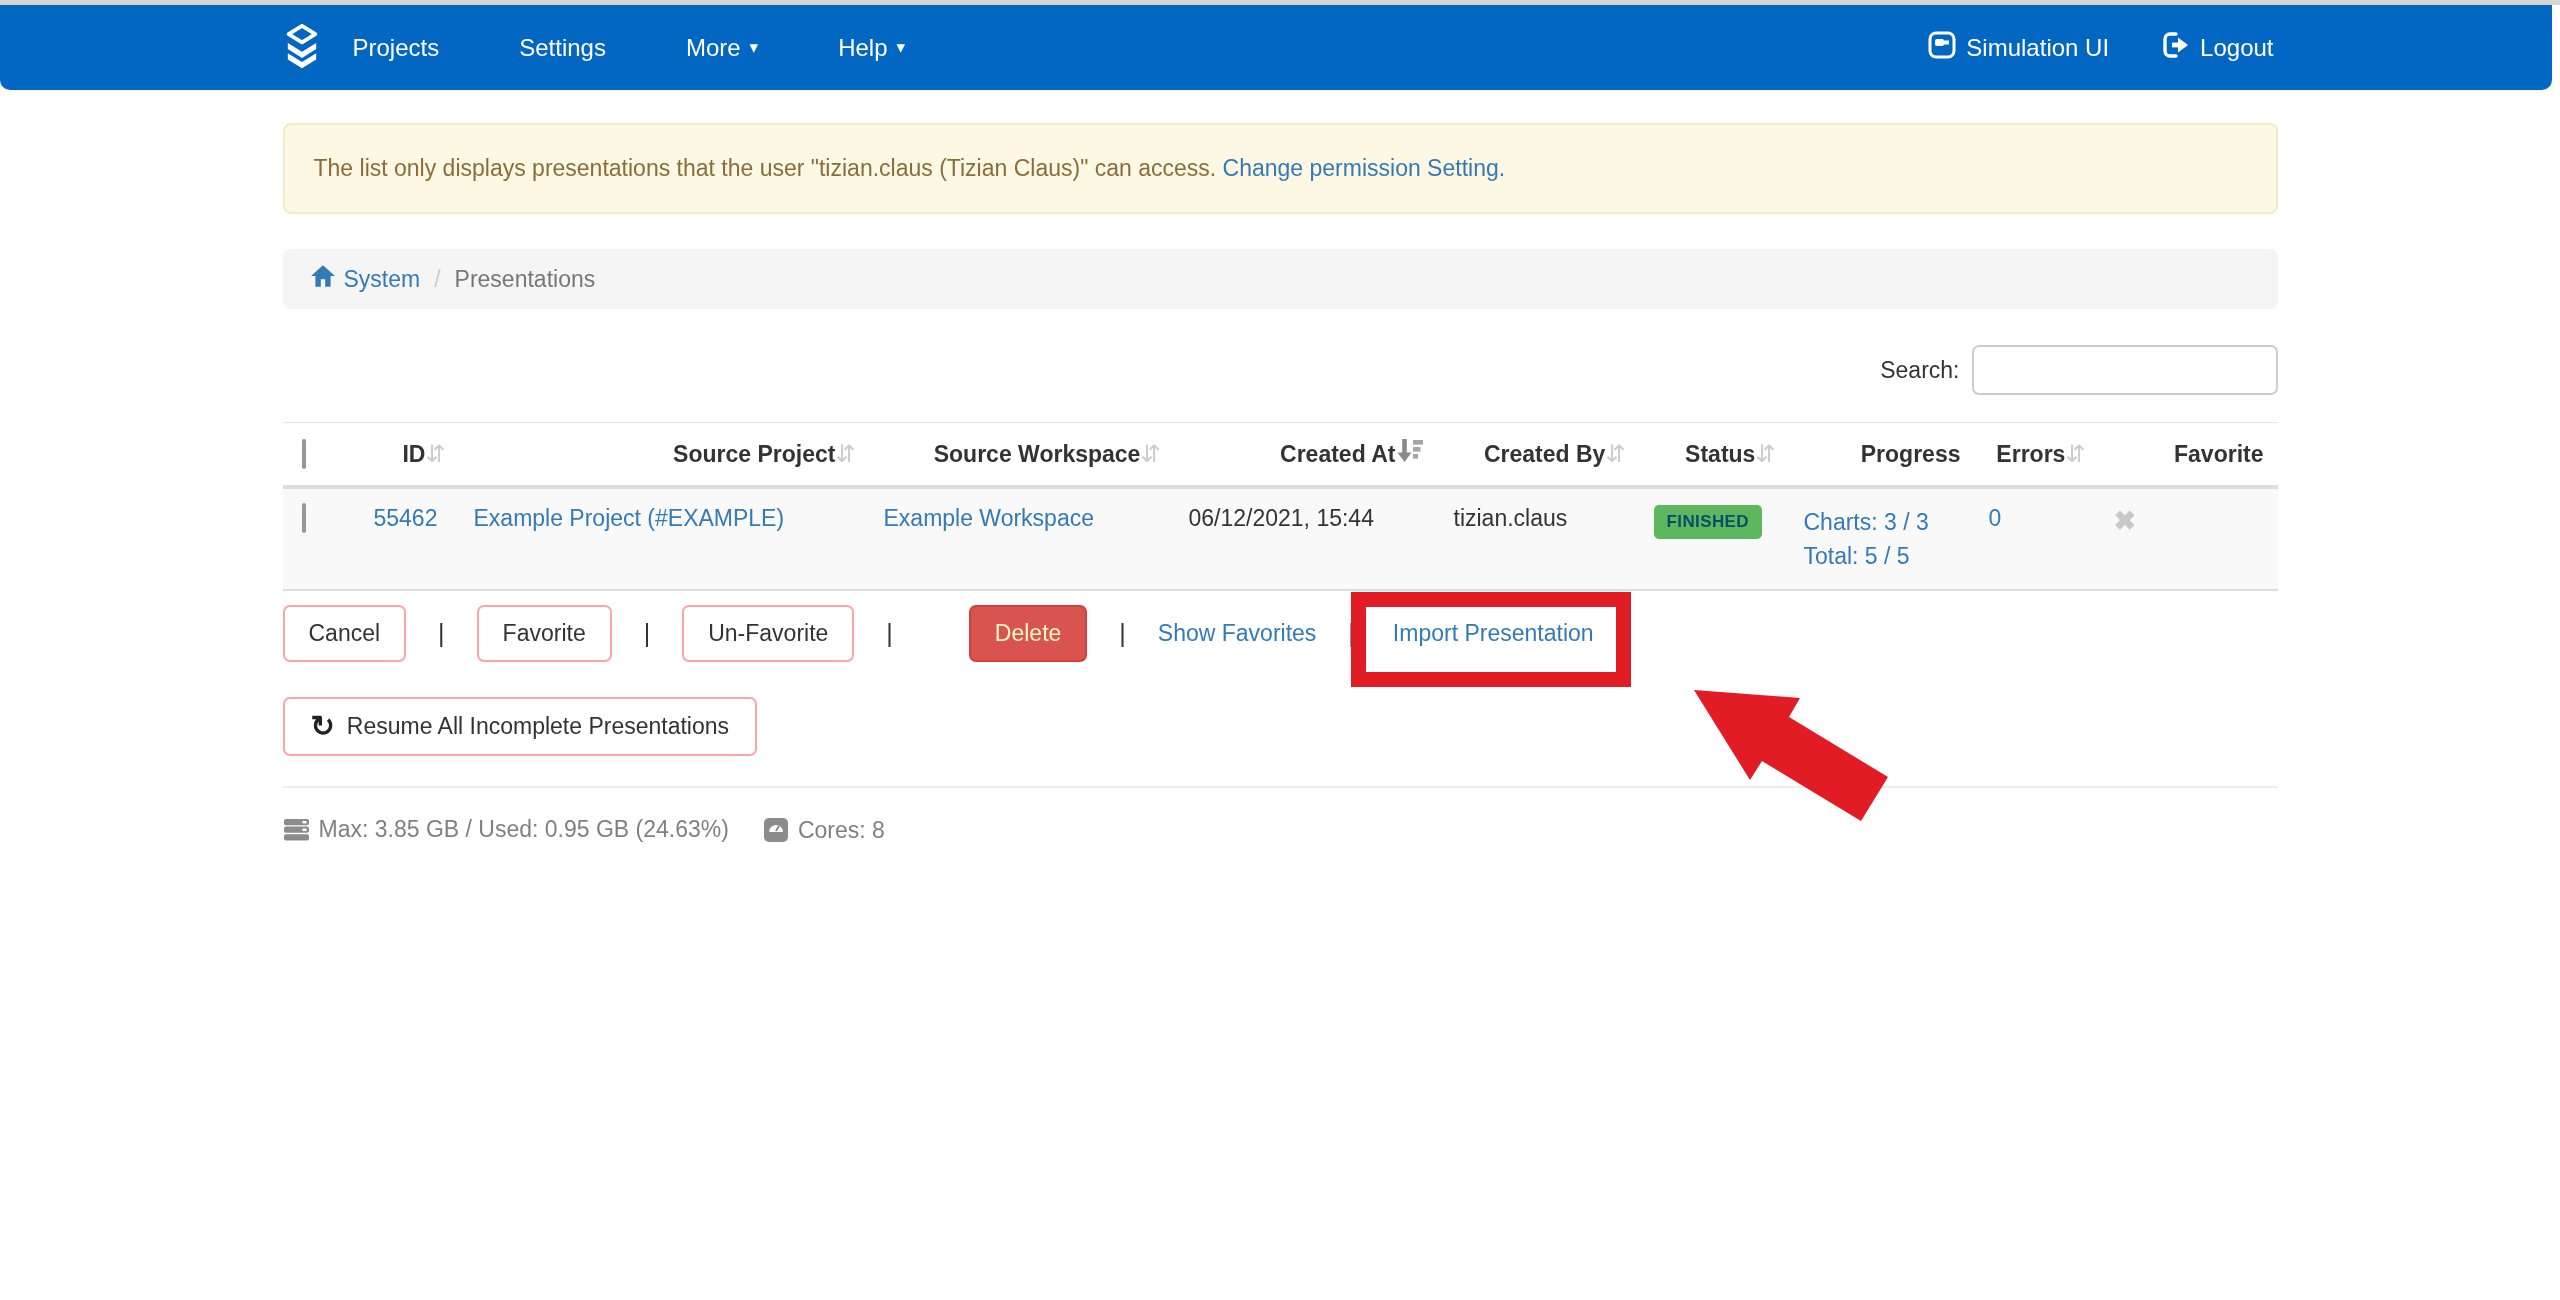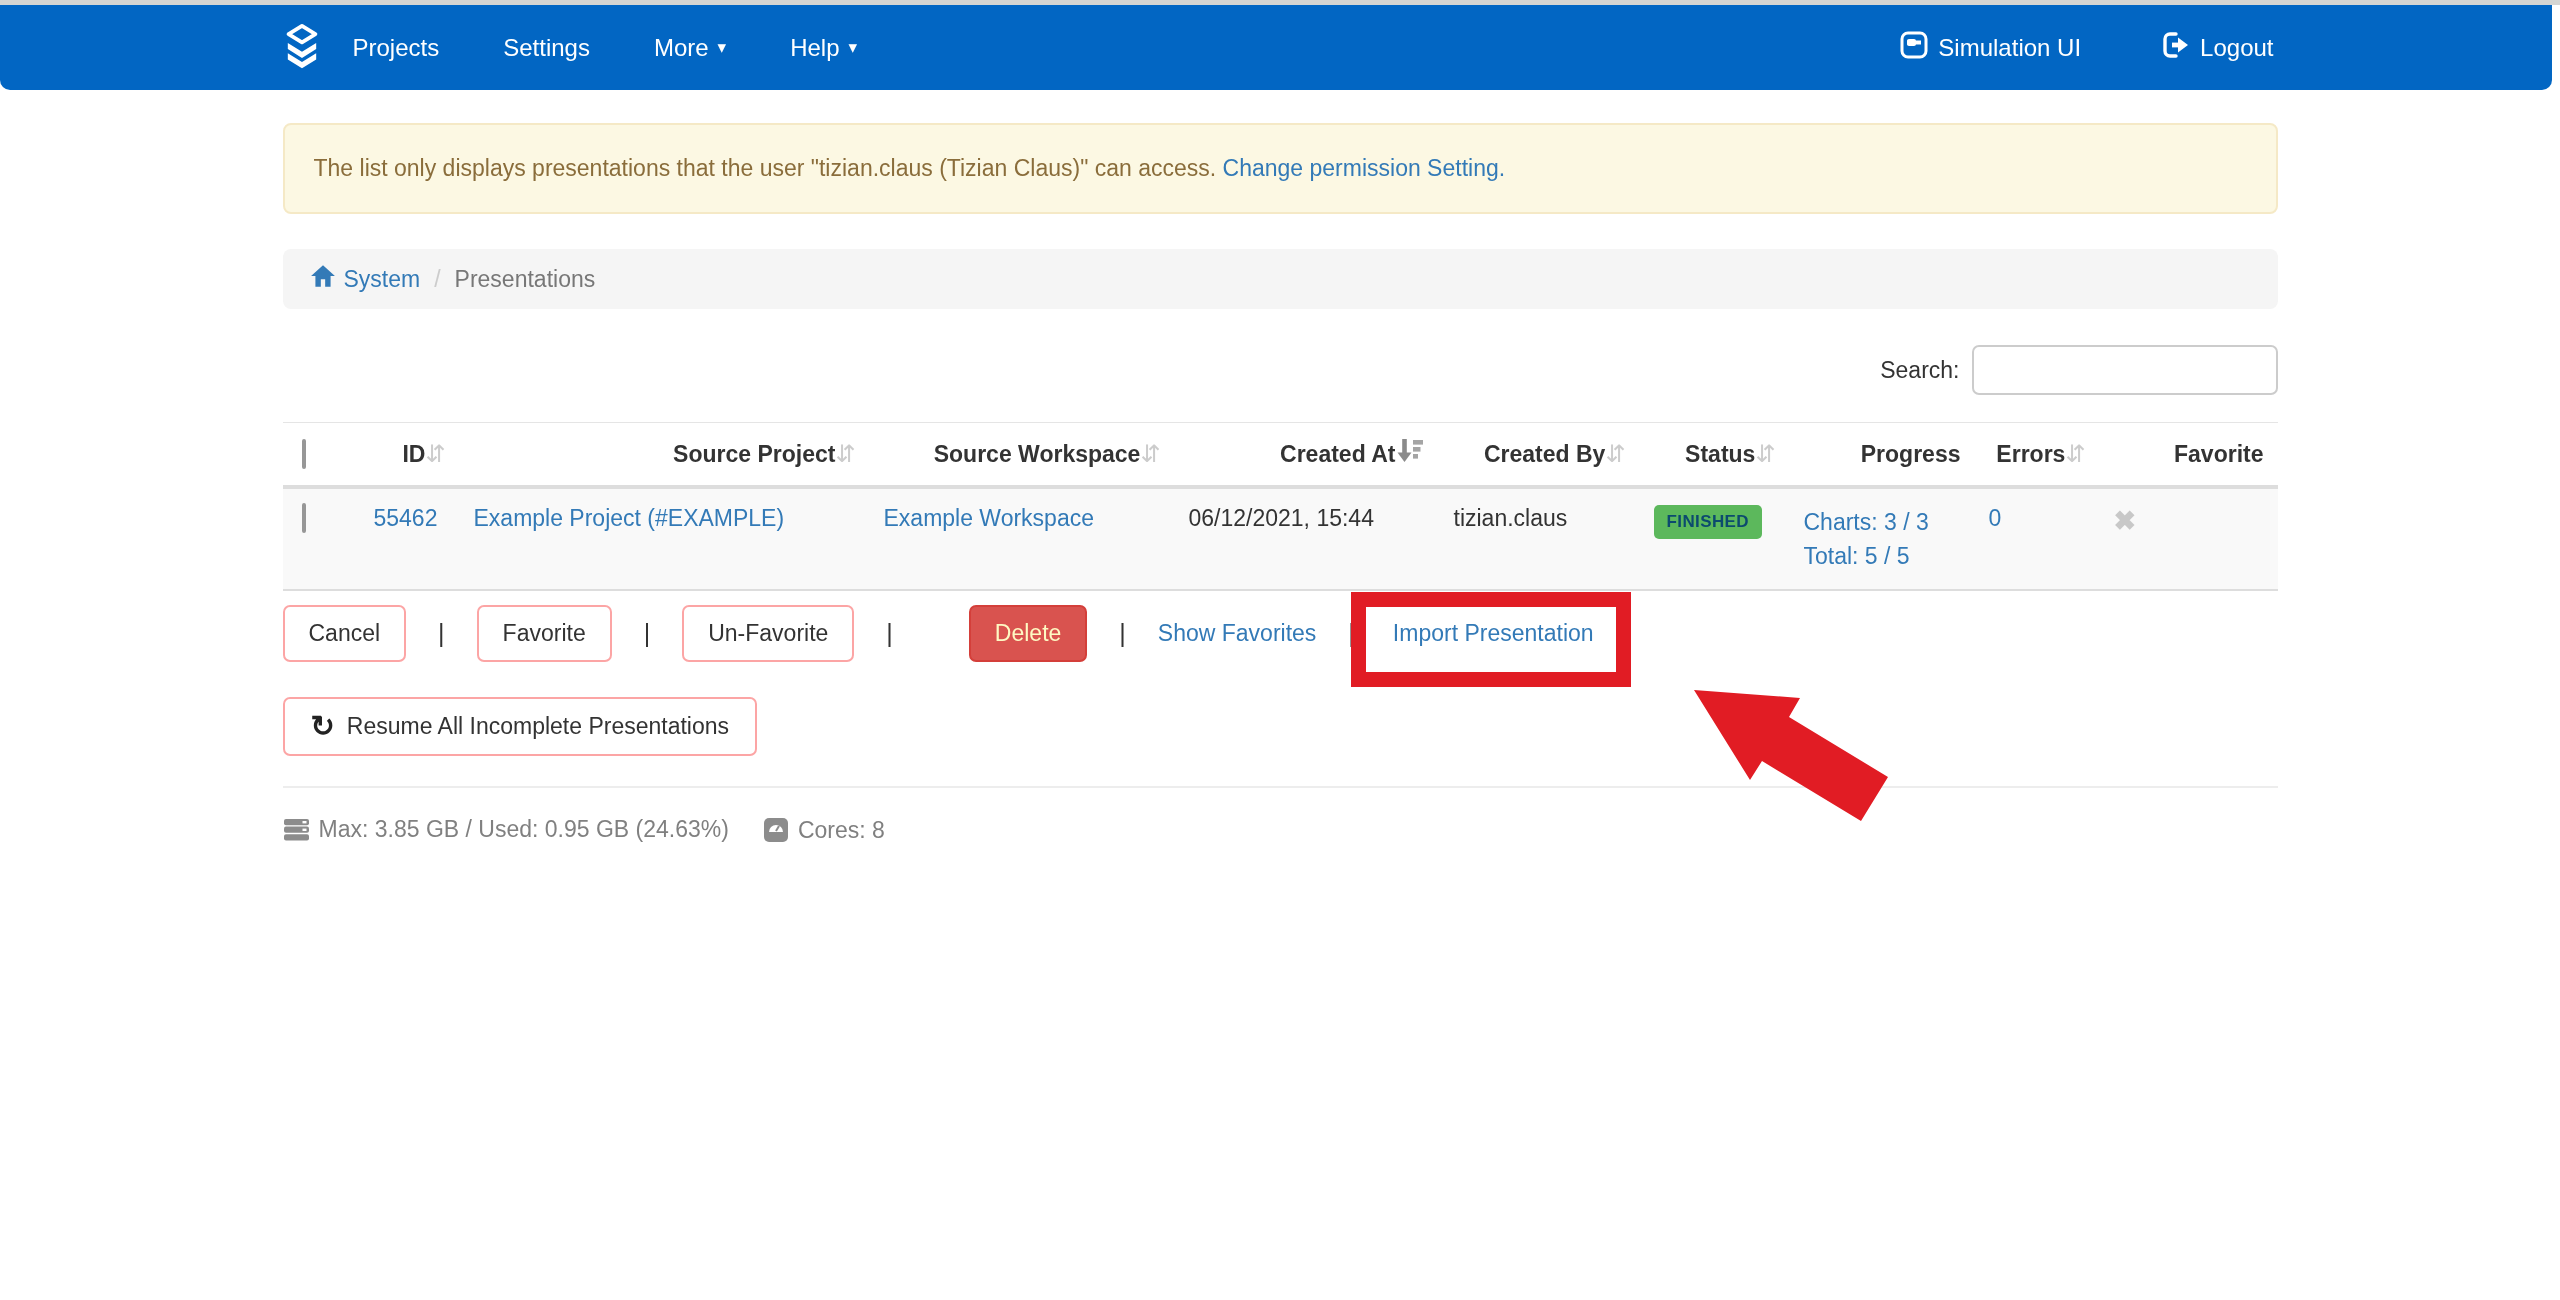--- a/index.html
+++ b/index.html
@@ -7,24 +7,24 @@
   .page { position:relative; width:2560px; height:1300px; background:#fff; overflow:hidden; }
 
   
   .top-strip { width:2560px; height:5px; background:#d5d5d2; }
 
   
   .navbar { width:2552px; height:85px; background:#0266c3; border-radius:0 0 10px 10px;
             display:flex; align-items:center; }
   .nav-inner { width:1995px; margin:0 auto; display:flex; align-items:center; height:100%; }
   .brand { display:flex; align-items:center; margin-right:28px; cursor:pointer; }
-  .nav-links { display:flex; align-items:flex-start; gap:64px; list-style:none; }
+  .nav-links { display:flex; align-items:flex-start; gap:80px; list-style:none; }
   .nav-link { color:#fff; font-size:24px; cursor:pointer; display:flex; align-items:center; }
   .caret { font-size:17px; margin-left:9px; }
-  .nav-right { margin-left:auto; display:flex; align-items:center; gap:80px; }
+  .nav-right { margin-left:auto; display:flex; align-items:center; gap:52px; }
   .nav-right .nav-link { gap:9px; }
 
   
   .container { width:1995px; margin:0 auto; position:relative; }
 
   
   .alert { margin-top:33px; background:#fcf8e3; border:2px solid #f5e9c6; border-radius:8px;
            padding:30px 29px; font-size:23px; color:#8a6d3b; }
   .alert a, .link { color:#337ab7; text-decoration:none; cursor:pointer; }
 

